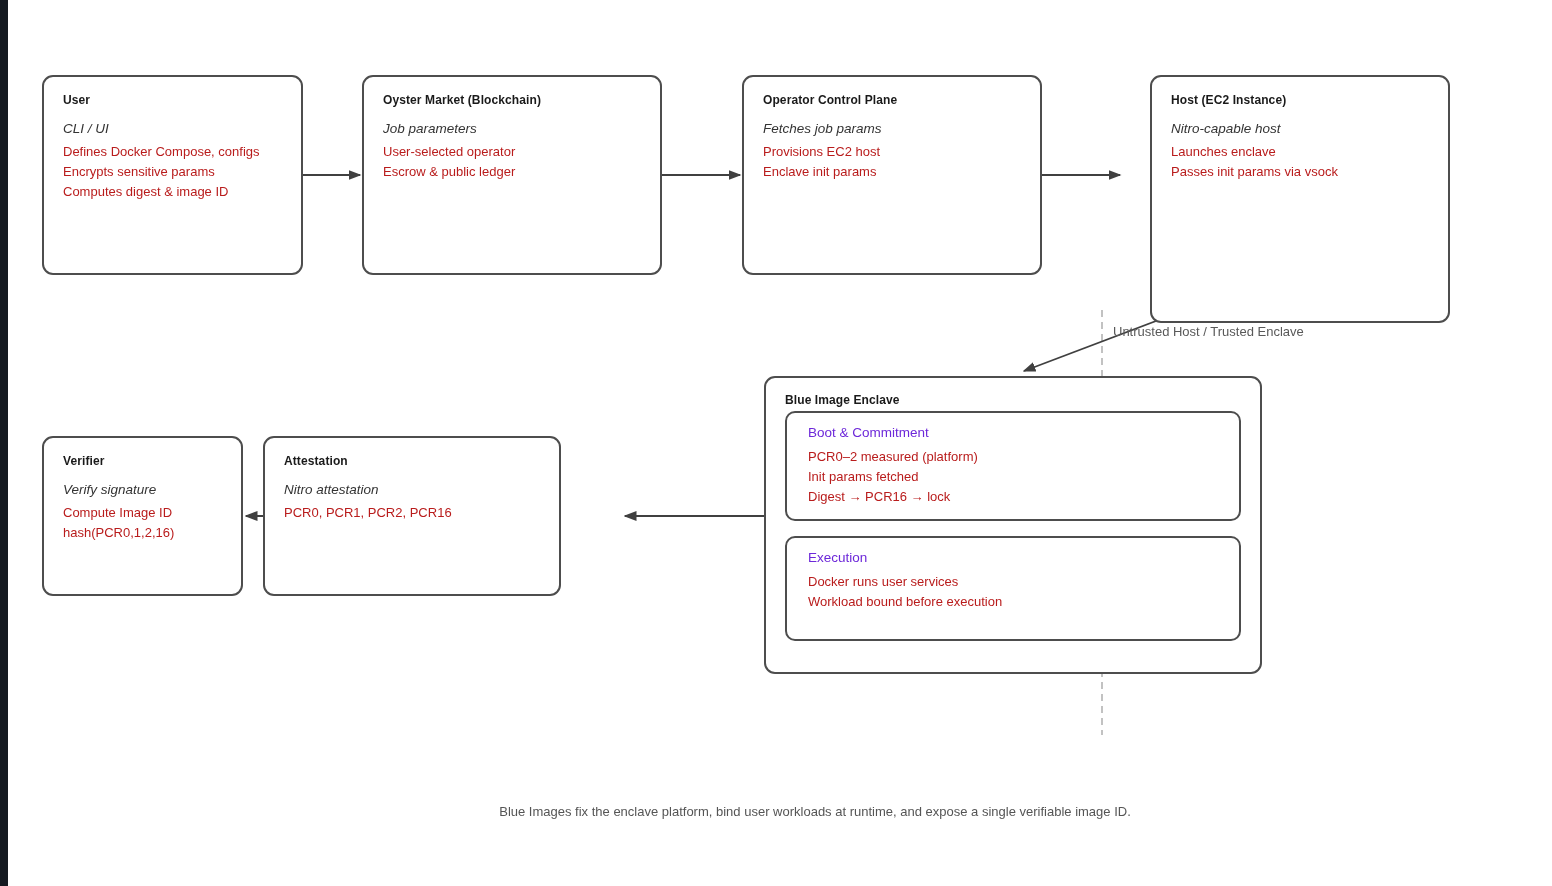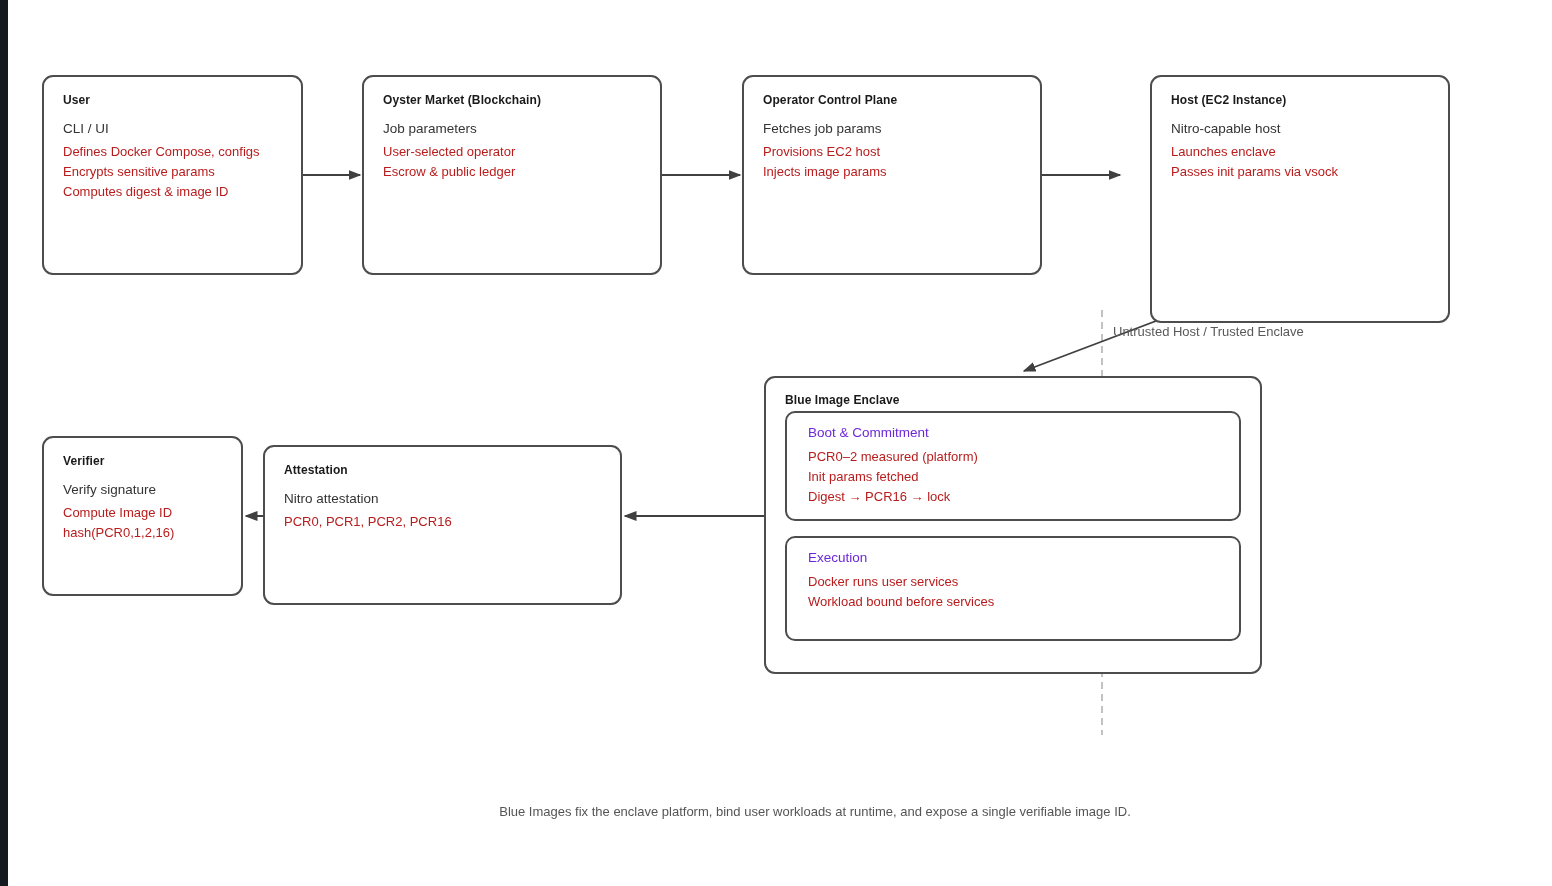--- a/index.html
+++ b/index.html
@@ -6,21 +6,21 @@
   body { font-family:"Liberation Sans", sans-serif; }
   #canvas { position:relative; width:1552px; height:886px; background:#ffffff; overflow:hidden; }
 
   #edge-bar { position:absolute; left:0; top:0; width:8px; height:886px; background:#151a21; z-index:3; }
 
   #wires { position:absolute; left:0; top:0; width:1552px; height:886px; z-index:0; pointer-events:none; }
 
   .node { position:absolute; background:#ffffff; border:2px solid #4d4d4d; border-radius:11px;
           padding:16px 19px; box-sizing:border-box; z-index:1; }
   .node-title { font-size:12px; font-weight:bold; color:#1a1a1a; margin-bottom:14px; letter-spacing:0.1px; }
-  .node-subtitle { font-size:13.5px; color:#333333; margin-bottom:6px; }
+  .node-subtitle { font-size:13.5px; color:#333333; margin-bottom:6px;font-style:italic; }
   .node-line { font-size:13px; color:#b91c1c; line-height:20px; white-space:nowrap; }
 
   .inner-box { border:2px solid #4d4d4d; border-radius:10px; padding:12px 21px; box-sizing:border-box;
                background:#ffffff; }
   .inner-title { font-size:13.5px; color:#6d28d9; margin-bottom:7px; }
 
   #enclave-title { margin-bottom:4px; }
 
   #boundary-label { position:absolute; left:1113px; top:324px; font-size:13px; color:#595959; z-index:2; }
 
@@ -61,21 +61,21 @@
     <div class="node-title">Oyster Market (Blockchain)</div>
     <div class="node-subtitle">Job parameters</div>
     <div class="node-line">User-selected operator</div>
     <div class="node-line">Escrow &amp; public ledger</div>
   </div>
 
   <div class="node" style="left:742px; top:75px; width:300px; height:200px;">
     <div class="node-title">Operator Control Plane</div>
     <div class="node-subtitle">Fetches job params</div>
     <div class="node-line">Provisions EC2 host</div>
-    <div class="node-line">Injects image params</div>
+    <div class="node-line">Enclave init params</div>
   </div>
 
   <div class="node" style="left:1122px; top:75px; width:300px; height:248px;margin-left:28px;">
     <div class="node-title">Host (EC2 Instance)</div>
     <div class="node-subtitle">Nitro-capable host</div>
     <div class="node-line">Launches enclave</div>
     <div class="node-line">Passes init params via vsock</div>
   </div>
 
   <div id="boundary-label">Untrusted Host / Trusted Enclave</div>
@@ -86,32 +86,32 @@
     <div class="inner-box" style="height:110px;">
       <div class="inner-title">Boot &amp; Commitment</div>
       <div class="node-line">PCR0–2 measured (platform)</div>
       <div class="node-line">Init params fetched</div>
       <div class="node-line">Digest → PCR16 → lock</div>
     </div>
 
     <div class="inner-box" style="height:105px; margin-top:15px;">
       <div class="inner-title">Execution</div>
       <div class="node-line">Docker runs user services</div>
-      <div class="node-line">Workload bound before services</div>
+      <div class="node-line">Workload bound before execution</div>
     </div>
   </div>
 
   <div class="node" style="left:42px; top:436px; width:201px; height:160px;">
     <div class="node-title">Verifier</div>
     <div class="node-subtitle">Verify signature</div>
     <div class="node-line">Compute Image ID</div>
     <div class="node-line">hash(PCR0,1,2,16)</div>
   </div>
 
-  <div class="node" style="left:263px; top:436px; width:359px; height:160px;margin-top:9px;">
+  <div class="node" style="left:263px; top:436px; width:298px; height:160px;">
     <div class="node-title">Attestation</div>
     <div class="node-subtitle">Nitro attestation</div>
     <div class="node-line">PCR0, PCR1, PCR2, PCR16</div>
   </div>
 
   <div id="caption">Blue Images fix the enclave platform, bind user workloads at runtime, and expose a single verifiable image ID.</div>
 
 </div>
 
 </body></html>

